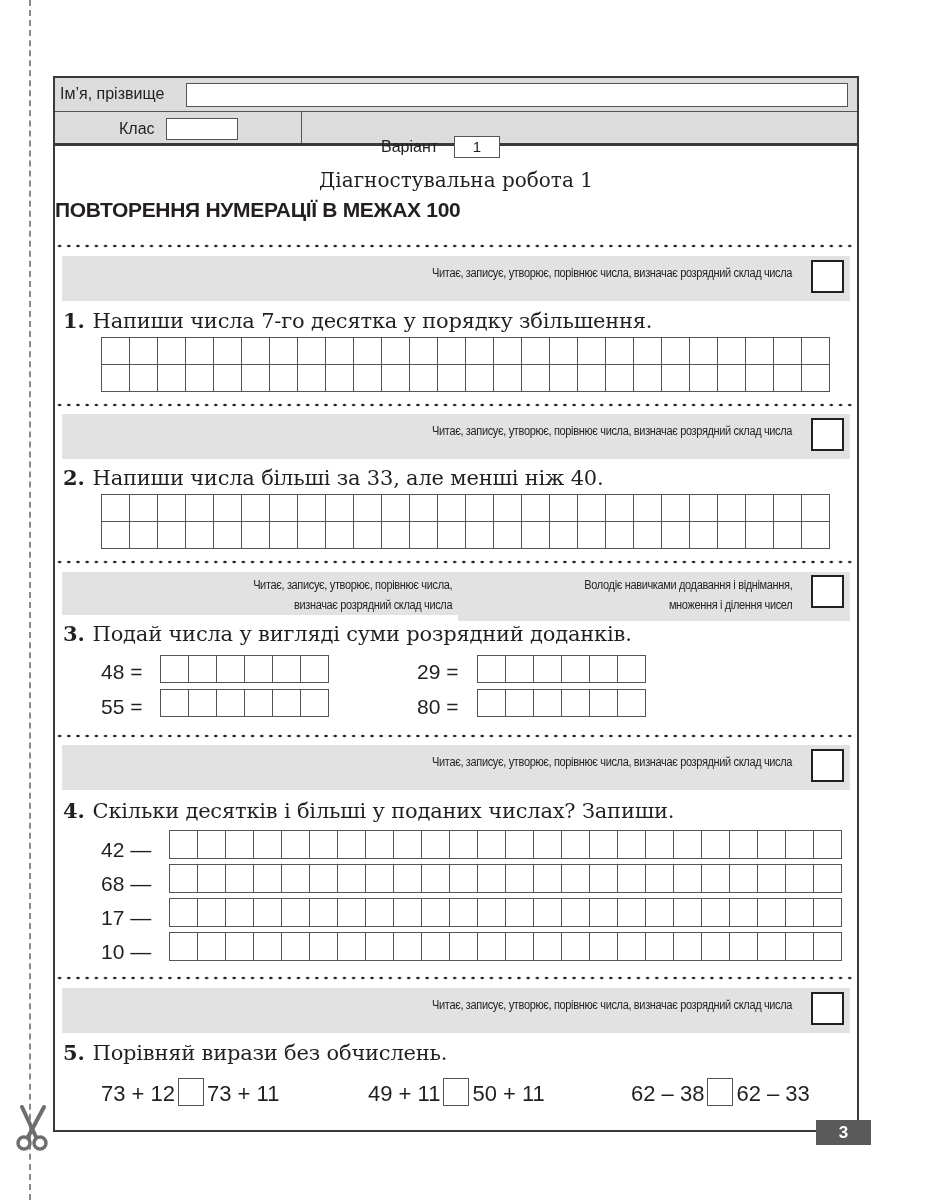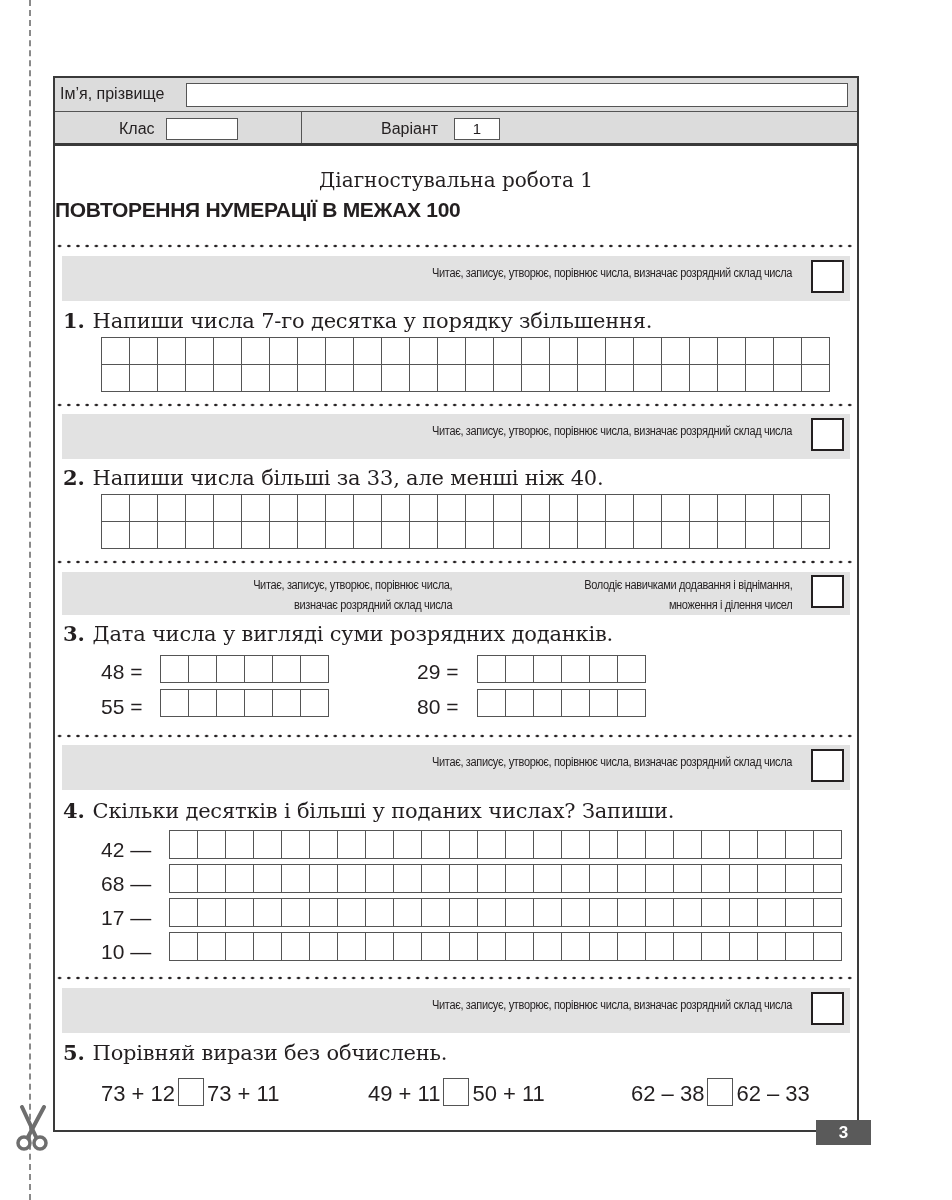--- a/index.html
+++ b/index.html
@@ -72,21 +72,21 @@
 
   <div class="hdr-row1">
     <span class="hdr-label" style="left:5px;top:7px;">Ім’я, прізвище</span>
     <div class="hdr-input" style="left:131px;top:5px;width:662px;height:24px;"></div>
   </div>
   <div class="hdr-row2">
     <div class="hdr-cell" style="width:247px;text-align:right;">
       <span class="lbl" style="left:64px;">Клас</span>
       <div class="box" style="left:111px;width:72px;"></div>
     </div>
-    <div class="hdr-cell" style="flex:1;">
+    <div class="hdr-cell" style="flex:1;margin-top:18px;">
       <span class="lbl" style="left:79px;">Варіант</span>
       <div class="box" style="left:152px;width:46px;">1</div>
     </div>
   </div>
 
   <div class="title1">Діагностувальна робота 1</div>
   <div class="title2">ПОВТОРЕННЯ НУМЕРАЦІЇ В МЕЖАХ 100</div>
 
   <div class="dots" style="top:166px;"></div>
   <div class="band" style="left:7px;top:178px;width:788px;height:45px;">
@@ -215,29 +215,29 @@
     </div>
 
   <div class="dots" style="top:482px;"></div>
   <div class="band" style="left:7px;top:494px;width:448px;height:43px;">
     <div class="crit2">
       <div>Читає, записує, утворює, порівнює числа,</div>
       <div>визначає розрядний склад числа</div>
     </div>
     <div class="chk" style="top:3px;"></div>
   </div>
-  <div class="band" style="left:403px;top:494px;width:392px;height:43px;">
+  <div class="band" style="left:403px;top:494px;width:392px;height:49px;">
     <div class="crit2">
       <div>Володіє навичками додавання і віднімання,</div>
       <div>множення і ділення чисел</div>
     </div>
     <div class="chk" style="top:3px;"></div>
   </div>
   <div class="q" style="top:543px;">
-    <span class="num">3.</span><span>Дата числа у вигляді суми розрядних доданків.</span>
+    <span class="num">3.</span><span>Подай числа у вигляді суми розрядний доданків.</span>
   </div>
   <span class="expr-label" style="left:46px;top:582px;">48 =</span>
   <div class="grid g6" style="left:105px;top:577px;grid-template-columns:repeat(6,28px);grid-auto-rows:27px;">
       <span></span>
       <span></span>
       <span></span>
       <span></span>
       <span></span>
       <span></span>
     </div>

